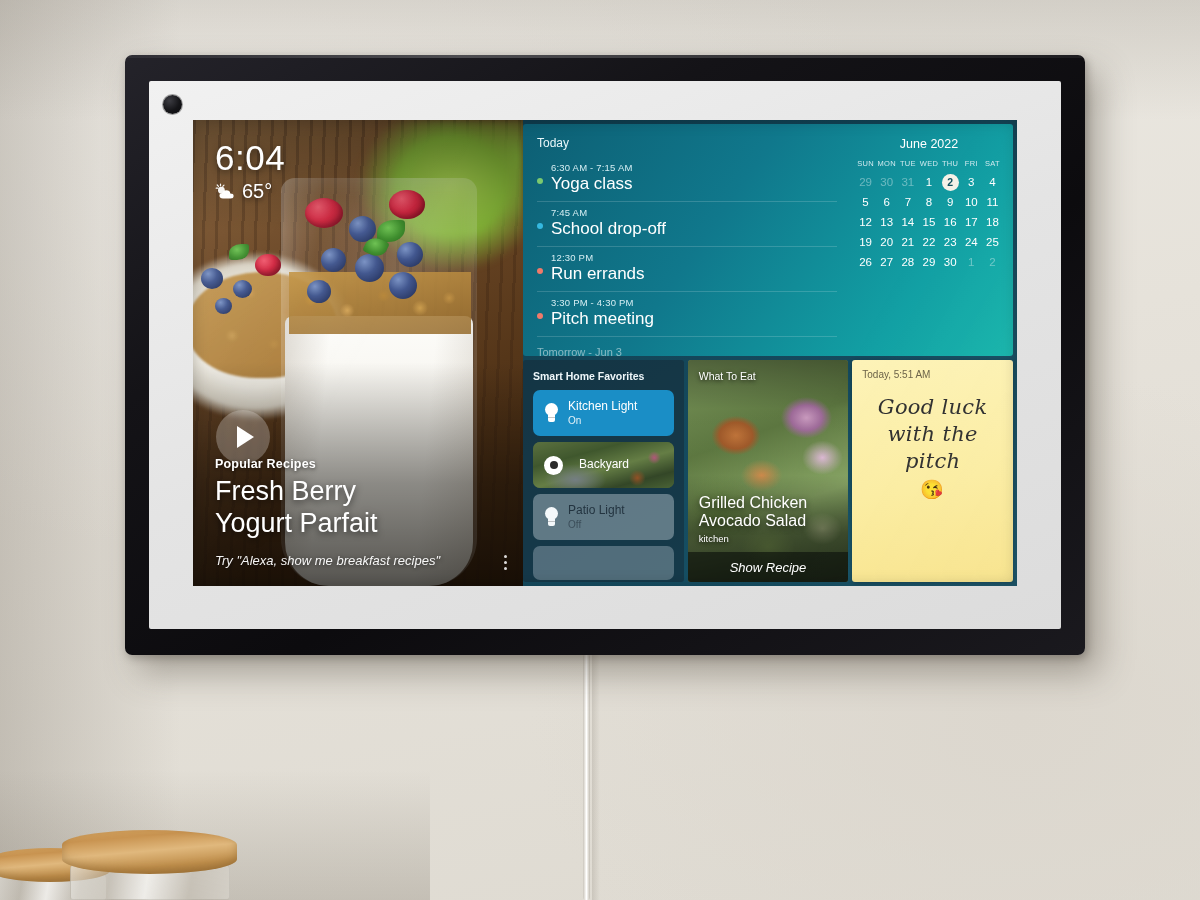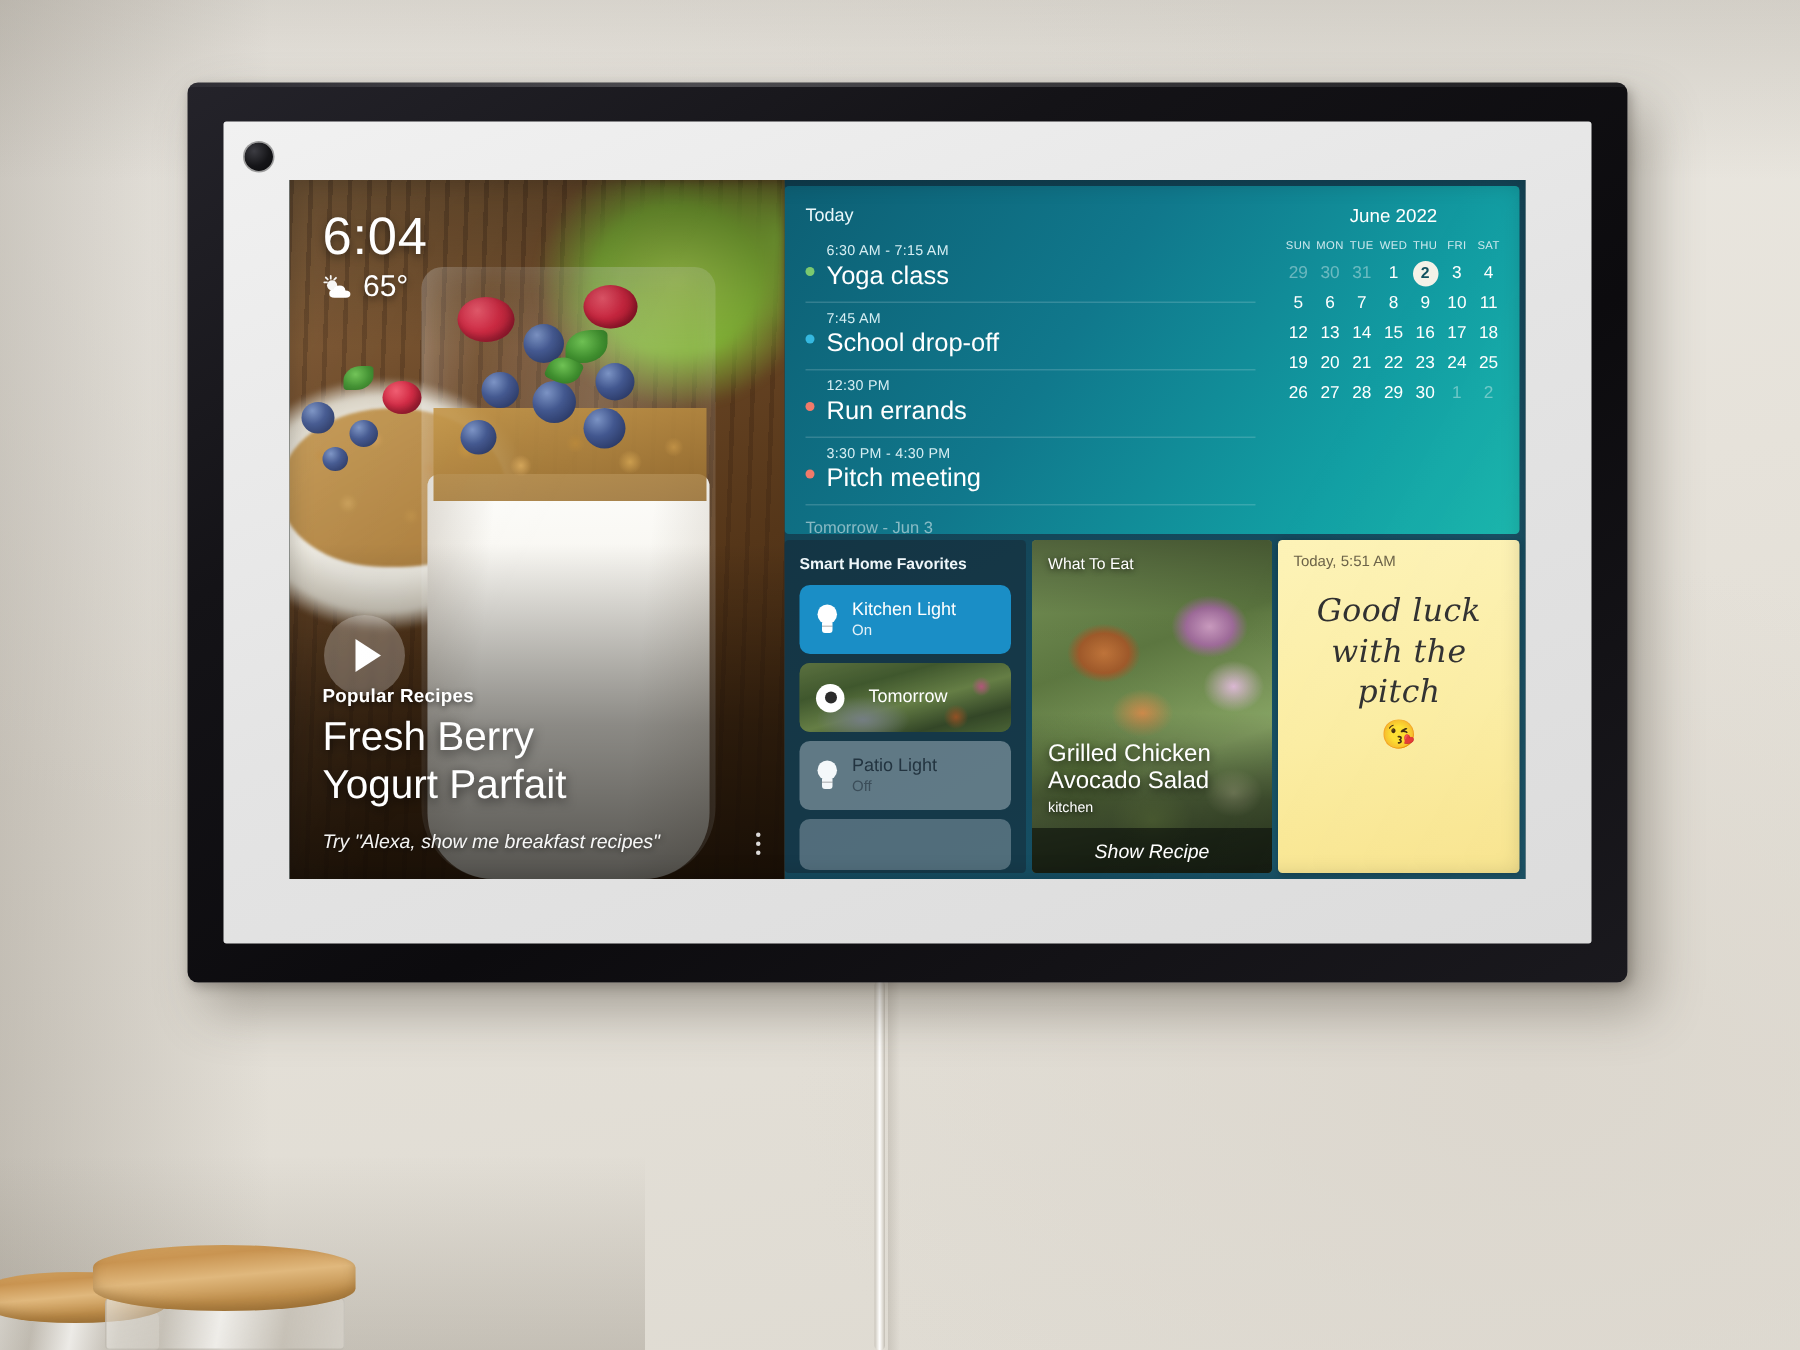--- a/index.html
+++ b/index.html
@@ -554,21 +554,21 @@
               <div class="sh-label">Kitchen Light</div>
               <div class="sh-state">On</div>
             </div>
           </div>
 
           <div class="sh-card cam">
             <div id="cam-photo"></div>
             <div id="cam-photo-dark"></div>
             <div class="cam-icon"></div>
             <div class="cam-text">
-              <div class="sh-label">Tomorrow</div>
+              <div class="sh-label">Backyard</div>
             </div>
           </div>
 
           <div class="sh-card off">
             <div class="bulb-icon">
               <div class="glass"></div>
                 <div class="base"></div>
             </div>
             <div>
               <div class="sh-label">Patio Light</div>

